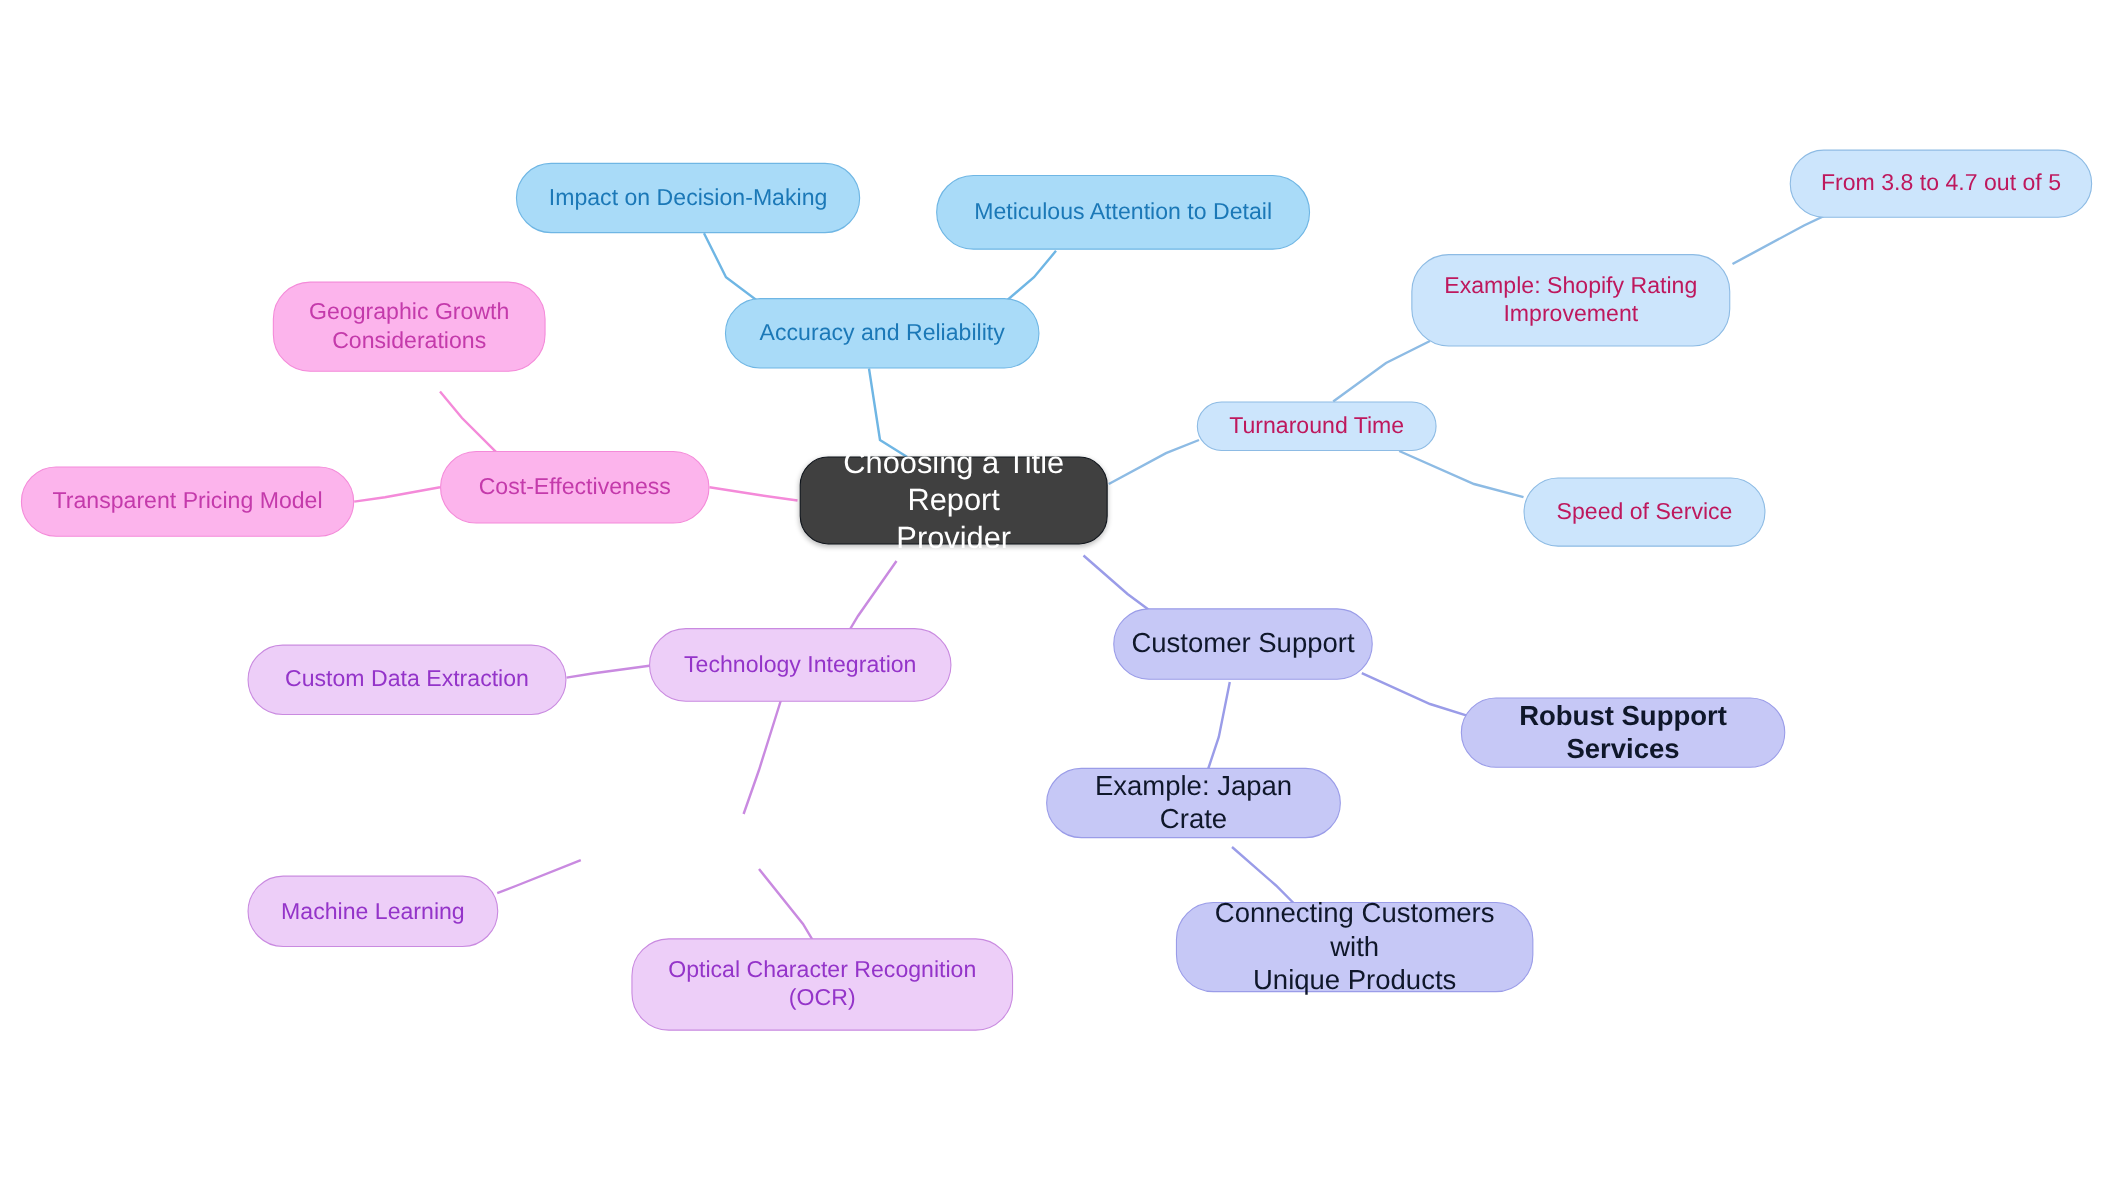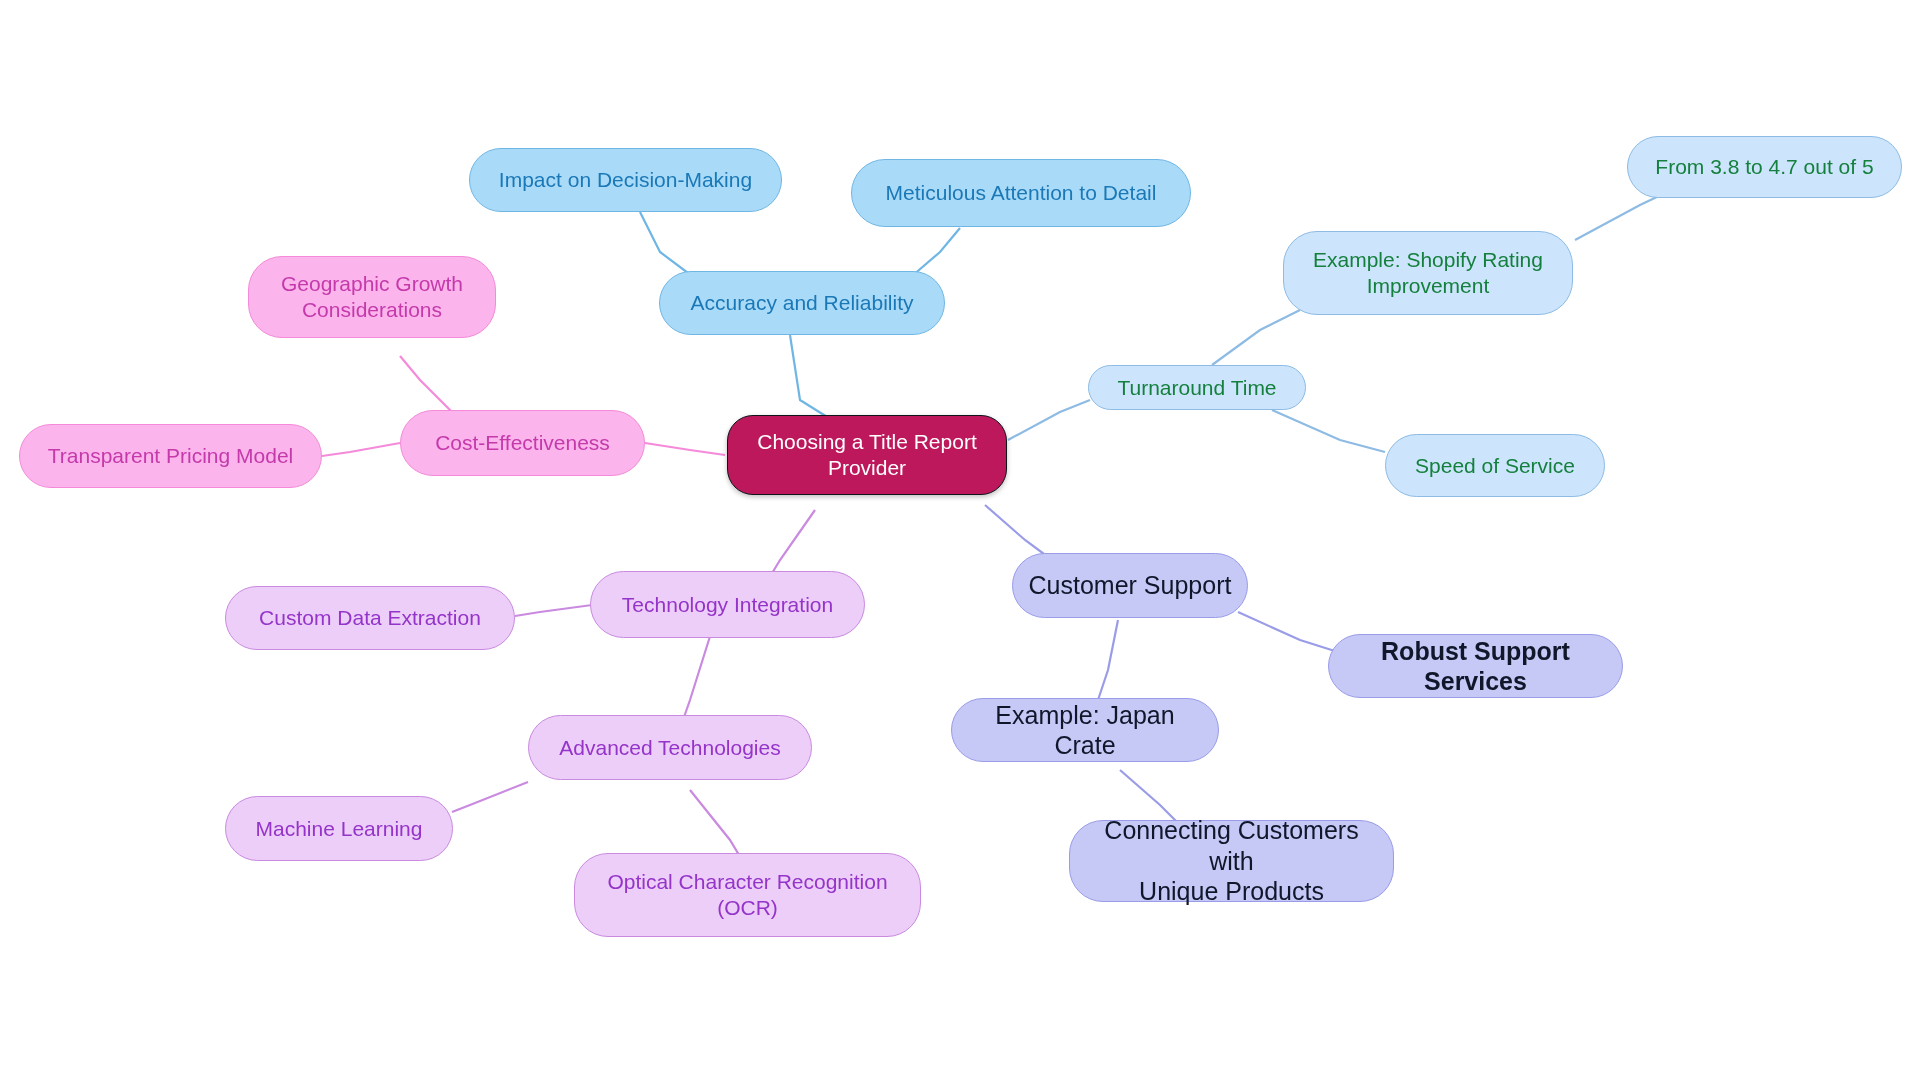--- a/index.html
+++ b/index.html
@@ -33,37 +33,37 @@
     justify-content: center;
     text-align: center;
     border-radius: 34px;
     border-style: solid;
     border-width: 1.5px;
     line-height: 1.22;
     padding: 6px 14px;
     white-space: pre-line;
   }
   .node-root {
-    background: #be185d;
+    background: #404040;
     border-color: #0f141b;
     color: #ffffff;
-    font-size: 21px;
+    font-size: 28px;
     border-radius: 26px;
     box-shadow: 0 2px 5px rgba(0,0,0,0.25);
   }
   .node-blue-dark {
     background: #a9dbf8;
     border-color: #6fb6e4;
     color: #1b78b7;
     font-size: 21px;
   }
   .node-blue-light {
     background: #cce5fc;
     border-color: #8dbbe4;
-    color: #15803d;
+    color: #be185d;
     font-size: 21px;
   }
   .node-pink {
     background: #fcb4ec;
     border-color: #f48ad9;
     color: #c43aab;
     font-size: 21px;
   }
   .node-violet {
     background: #edcef8;
@@ -189,23 +189,20 @@
   </div>
 
   <div class="node node-violet" style="left:590px; top:571px; width:275px; height:67px;">
     <span>Technology Integration</span>
   </div>
 
   <div class="node node-violet" style="left:225px; top:586px; width:290px; height:64px;">
     <span>Custom Data Extraction</span>
   </div>
 
-  <div class="node node-violet" style="left:528px; top:715px; width:284px; height:65px;">
-    <span>Advanced Technologies</span>
-  </div>
 
   <div class="node node-violet" style="left:225px; top:796px; width:228px; height:65px;">
     <span>Machine Learning</span>
   </div>
 
   <div class="node node-violet" style="left:574px; top:853px; width:347px; height:84px;">
     <span>Optical Character Recognition
 (OCR)</span>
   </div>
 

